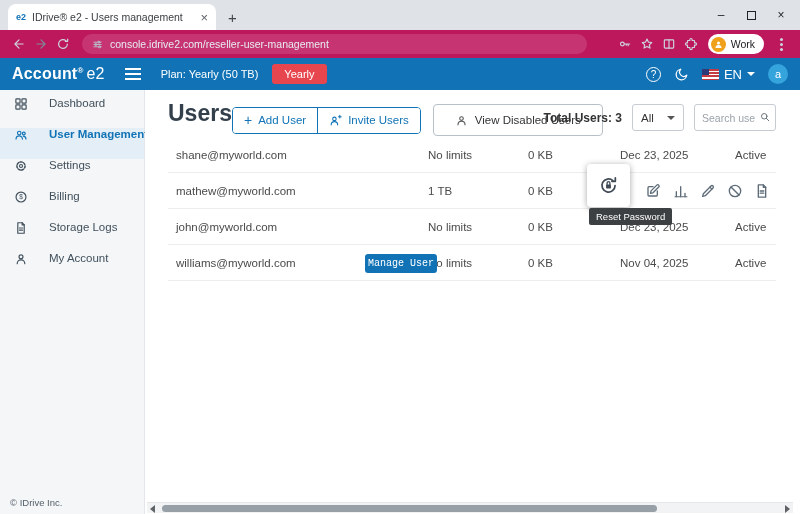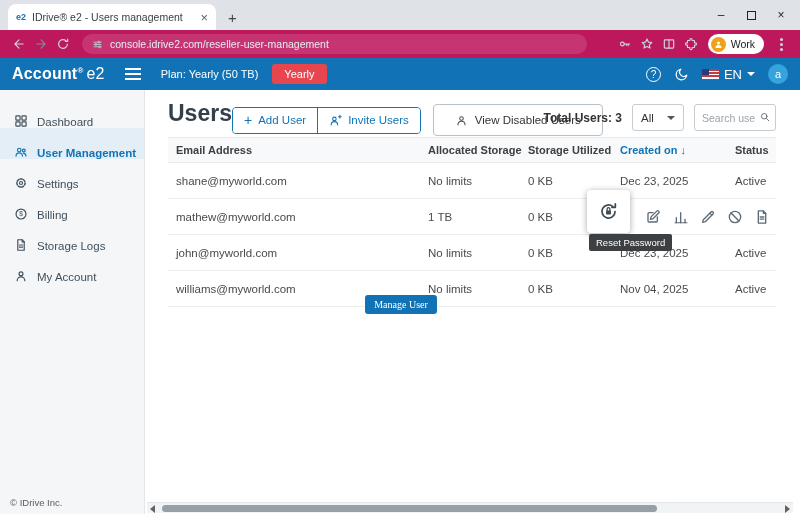--- a/index.html
+++ b/index.html
@@ -47,21 +47,21 @@
   .moon{width:15px;height:15px;cursor:pointer}
   .lang-group{display:flex;align-items:center;gap:5px;cursor:pointer}
   .flag{width:17px;height:11px;background:repeating-linear-gradient(#c43c42 0 1.6px,#fff 1.6px 3.2px);position:relative;border-radius:1px;overflow:hidden}
   .flag::after{content:"";position:absolute;left:0;top:0;width:7px;height:6px;background:#2c3a78}
   .lang{font-size:13px}
   .caret{width:0;height:0;border-left:4px solid transparent;border-right:4px solid transparent;border-top:4px solid #fff}
   .avatar{width:20px;height:20px;border-radius:50%;background:#35a3dc;display:flex;align-items:center;justify-content:center;font-size:11px;cursor:pointer}
 
   
   .sidebar{position:absolute;top:90px;left:0;width:145px;bottom:0;background:#f4f6f8;border-right:1px solid #e2e6ea;padding-top:7px}
-  .side-item{display:flex;align-items:flex-end;gap:9px;height:31px;padding:0 14px;font-size:11.5px;color:#41505c;cursor:pointer;white-space:nowrap}
+  .side-item{display:flex;align-items:flex-start;gap:21px;height:31px;padding:0 14px;font-size:11.5px;color:#41505c;cursor:pointer;white-space:nowrap}
   .side-item svg{width:14px;height:14px;flex:none}
   .side-item.active{color:#1173b5;background:#e4eef6;font-weight:bold}
   .side-footer{position:absolute;bottom:6px;left:10px;font-size:9.5px;color:#55606a}
 
   
   .main{position:absolute;top:90px;left:145px;right:0;bottom:0;background:#fff}
   .page-title{position:absolute;left:23px;top:10px;font-size:23px;font-weight:bold;color:#33404c}
   .toolbar{position:absolute;left:87px;top:14px;display:flex;align-items:center;gap:12px}
   .btn-group{border:1.3px solid #1173b5;border-radius:4px;display:flex;height:27px;overflow:hidden}
   .seg{display:flex;align-items:center;gap:6px;padding:0 11px;color:#1173b5;font-size:11.5px;cursor:pointer;background:#fff}
@@ -89,21 +89,21 @@
   .created-hdr{color:#1173b5;display:flex;gap:3px;align-items:center;cursor:pointer}
   .sort-arrow{font-size:11px}
   .trow{position:relative;display:flex;align-items:center;height:36px;border-bottom:1px solid #ededed;font-size:11.5px;color:#4a4a4a}
   .trow.hovered{z-index:2}
   .action-card{position:absolute;left:419px;top:-9px;width:43px;height:43px;background:#fff;border-radius:4px;box-shadow:0 1px 6px rgba(0,0,0,.35);display:flex;align-items:center;justify-content:center;z-index:3;cursor:pointer;color:#3f4a55}
   .action-card svg{width:21px;height:21px}
   .tooltip{position:absolute;left:421px;top:35px;background:#3c4043;color:#fff;font-size:9.5px;padding:3px 7px;border-radius:2px;z-index:4;white-space:nowrap}
   .act{position:absolute;top:10px;width:16px;height:16px;color:#5d6b78;cursor:pointer}
   .act svg{width:16px;height:16px}
   .a1{left:477px}.a2{left:505px}.a3{left:532px}.a4{left:559px}.a5{left:586px}
-  .manage-btn{position:absolute;left:197px;top:24px;width:72px;height:19px;background:#1173b5;color:#fff;font-size:10px;border:none;border-radius:3px;cursor:pointer;font-family:Liberation Serif, serif}
+  .manage-btn{position:absolute;left:197px;top:9px;width:72px;height:19px;background:#1173b5;color:#fff;font-size:10px;border:none;border-radius:3px;cursor:pointer;font-family:Liberation Mono, monospace}
 
   
   .hscroll{position:absolute;left:2px;right:7px;bottom:1px;height:11px;background:#f1f3f4;border-top:1px solid #e4e6e8}
   .hs-thumb{position:absolute;left:15px;top:2px;width:495px;height:7px;background:#97a0a6;border-radius:4px;cursor:pointer}
   .hs-left{position:absolute;left:3px;top:2px;width:0;height:0;border-top:4px solid transparent;border-bottom:4px solid transparent;border-right:5px solid #5f6368;cursor:pointer}
   .hs-right{position:absolute;right:3px;top:2px;width:0;height:0;border-top:4px solid transparent;border-bottom:4px solid transparent;border-left:5px solid #5f6368;cursor:pointer}
 </style>
 </head>
 <body>
 
@@ -293,32 +293,20 @@
       <span class="search-box">
         <input type="text" placeholder="Search user" style="">
         <svg class="si" viewBox="0 0 24 24">
             <circle cx="10.5" cy="10.5" r="5.5"></circle>
             <path d="M14.8 14.8L19.5 19.5"></path>
           </svg>
       </span>
     </div>
 
     <div class="table">
-      <div class="thead">
-        <div class="col-email">Email Address</div>
-        <div class="col-alloc">Allocated Storage</div>
-        <div class="col-util">Storage Utilized</div>
-        <div class="col-created">
-          <span class="created-hdr">
-            <span>Created on</span>
-            <span class="sort-arrow">↓</span>
-          </span>
-        </div>
-        <div class="col-status">Status</div>
-      </div>
 
       <div class="trow">
         <div class="col-email">shane@myworld.com</div>
         <div class="col-alloc">No limits</div>
         <div class="col-util">0 KB</div>
         <div class="col-created">Dec 23, 2025</div>
         <div class="col-status">Active</div>
       </div>
 
       <div class="trow hovered">

